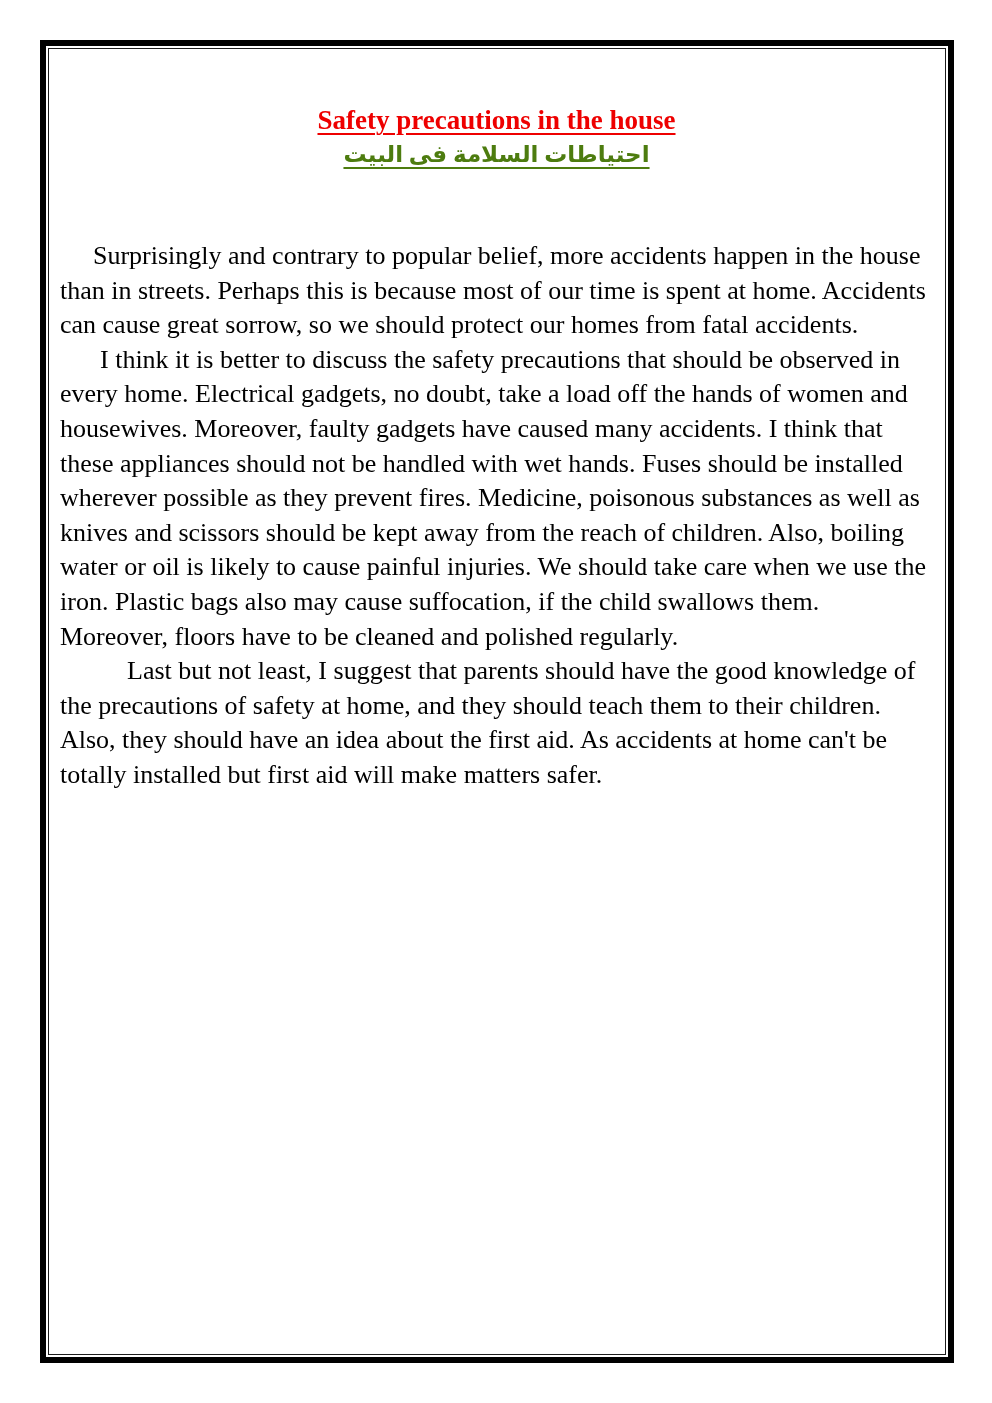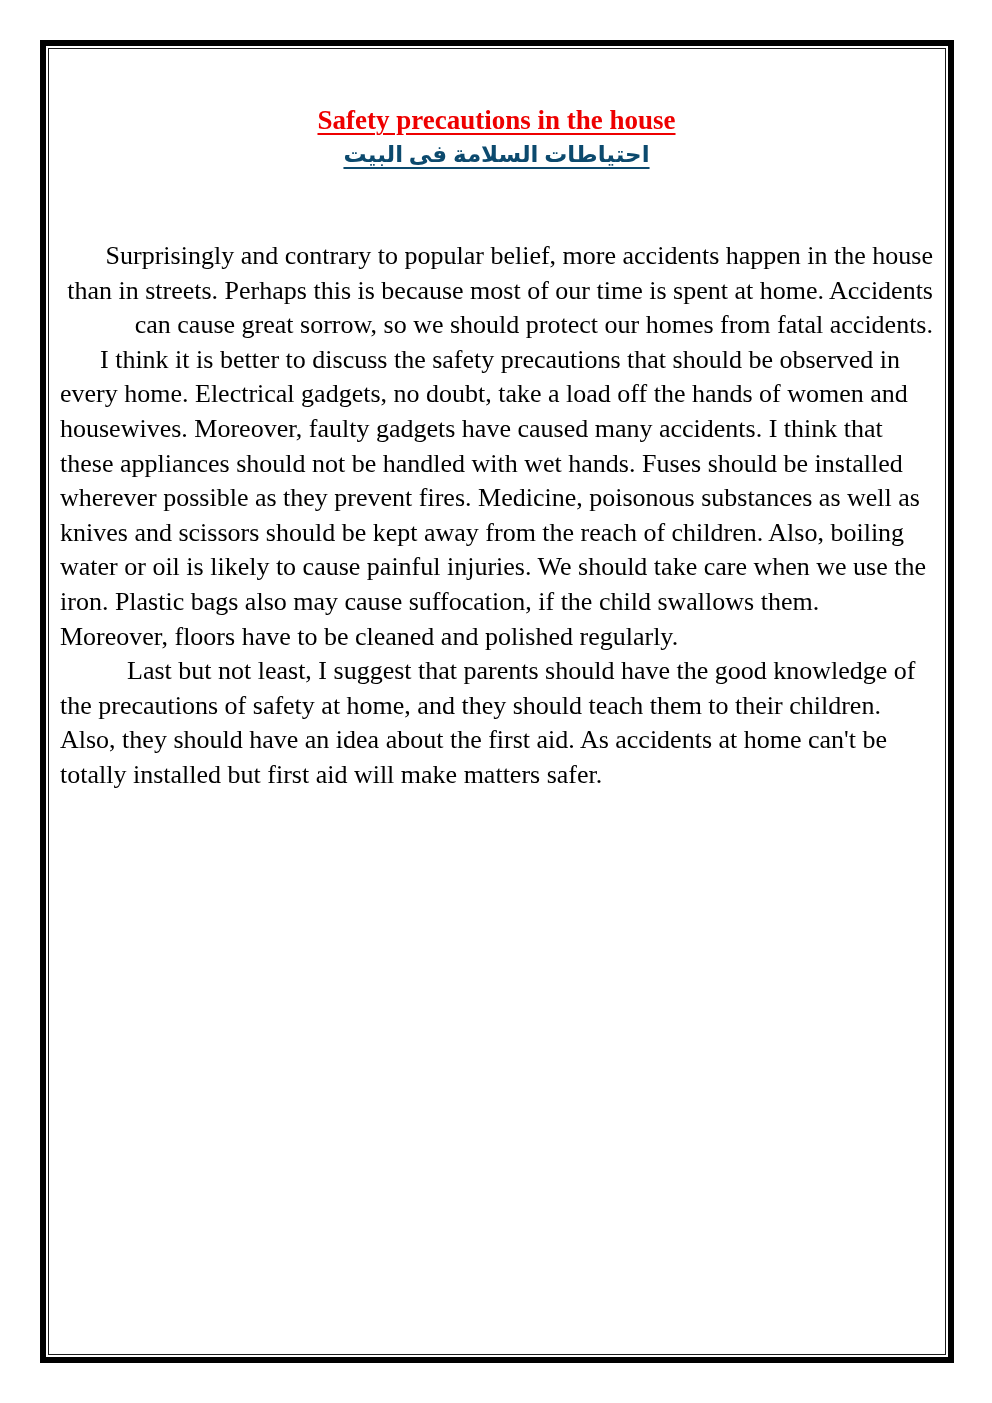--- a/index.html
+++ b/index.html
@@ -49,39 +49,39 @@
     line-height: 33px;
     text-decoration: underline;
     text-decoration-thickness: 2px;
     text-underline-offset: 4px;
     text-align: center;
   }
   .title-ar {
     direction: rtl;
     font-size: 23px;
     font-weight: bold;
-    color: #0c4a6e;
+    color: #4d7c0f;
     line-height: 36px;
     text-decoration: underline;
     text-decoration-thickness: 2px;
     text-underline-offset: 5px;
     font-family: "Liberation Serif", "DejaVu Sans", sans-serif;
   }
   .body-text {
     margin-top: 66px;
     font-size: 26px;
     line-height: 34.6px;
     color: #000000;
     text-align: left;
   }
   .body-text p {
     margin: 0;
     padding: 0;
   }
-  .para-1 { text-indent: 33px; text-align: right; }
+  .para-1 { text-indent: 33px; }
   .para-2 { text-indent: 40px; }
   .para-3 { text-indent: 67px; }
 </style>
 </head>
 <body>
 
 <div class="page">
   <div class="frame-outer">
     <div class="frame-inner">
       <div class="content">

